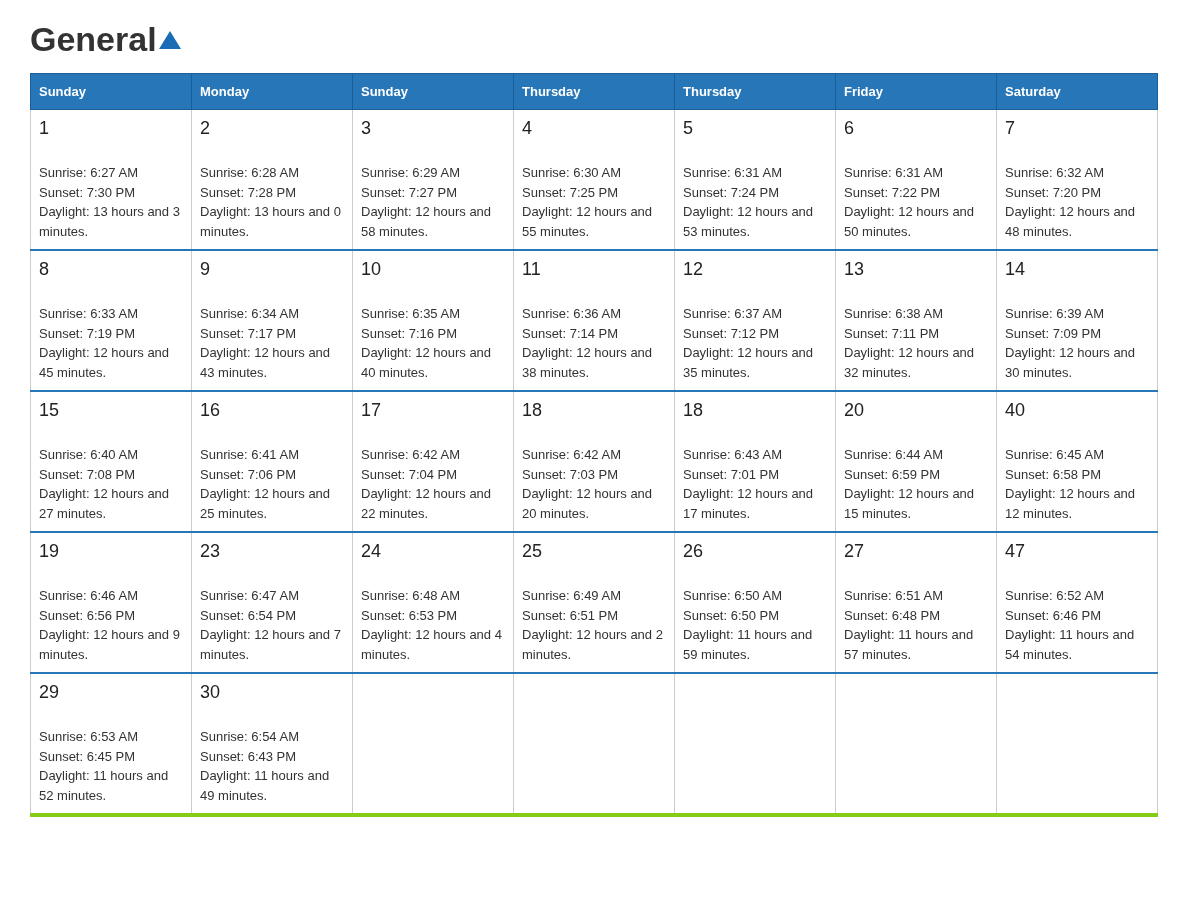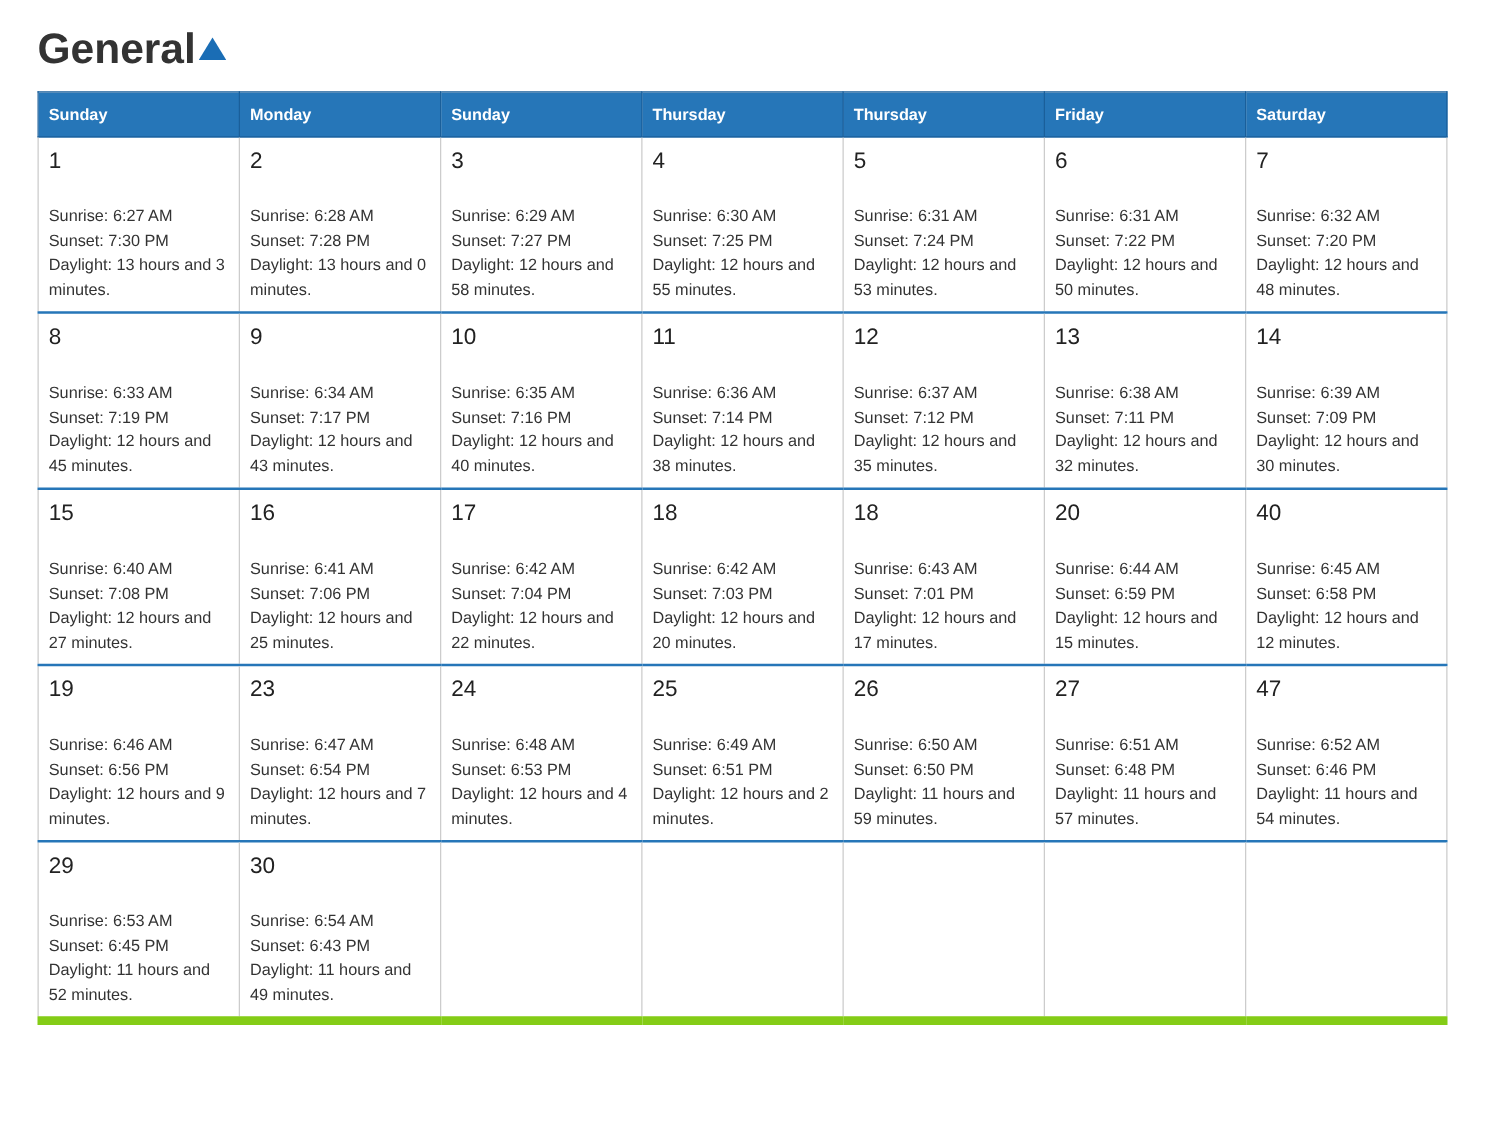--- a/index.html
+++ b/index.html
@@ -68,21 +68,21 @@
       vertical-align: top;
       padding: 8px 8px;
       border: 1px solid #ccc;
       border-bottom: 2px solid #2676b8;
       font-size: 13px;
       color: #333;
       width: calc(100% / 7);
       min-height: 100px;
     }
     .calendar-table tr:last-child td {
-      border-bottom: 7px solid #84cc16;
+      border-bottom: 4px solid #84cc16;
     }
     .day-number {
       font-size: 18px;
       font-weight: normal;
       color: #222;
       display: block;
       margin-bottom: 4px;
     }
     .day-info {
       font-size: 13px;

